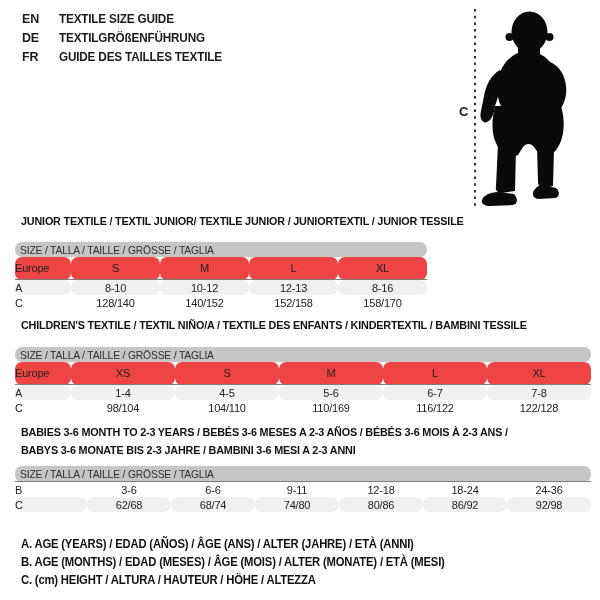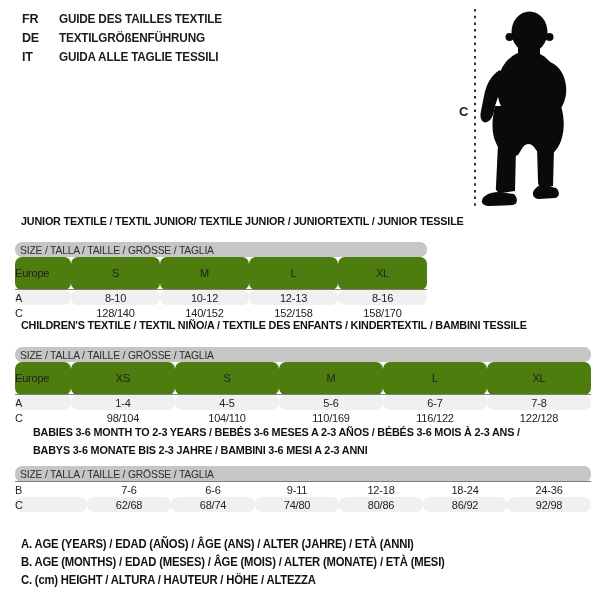--- a/index.html
+++ b/index.html
@@ -18,51 +18,51 @@
   .lang-list { left:22px; top:10px; }
   .lang-row { display:flex; height:19px; line-height:19px; font-size:12.5px; font-weight:700; }
   .lang-code { width:37px; }
 
   
   .figure-svg { left:440px; top:0; }
   .height-label { left:459px; top:104px; font-size:13px; font-weight:700; }
 
   
   .tbl-title { font-size:11.5px; font-weight:700; color:#111; line-height:14px; }
-  .babies-title { line-height:18px;margin-left:12px; }
+  .babies-title { line-height:18px; }
 
   
   table.size-table { border-collapse:collapse; table-layout:fixed; font-size:11px; color:#222; }
   table.size-table td { padding:0; height:15px; vertical-align:middle; overflow:hidden;border-radius:7px; }
   tr.bar td { background:#c6c6c6; color:#2e2e2e; padding-left:5px; height:15px; }
-  tr.eur td { height:32px; background:#4d7c0f; }
+  tr.eur td { height:22px; background:#ef4444; }
   tr.rule td { border-top:1px solid #7d7d7d; }
   tr.alt td  { background:#f0f0f0; }
   td.lbl { text-align:left; padding-left:5px; }
   td.val { text-align:center; }
 
   
   .notes { left:21px; top:535px; font-size:12px; font-weight:700; color:#111; }
   .note-line { height:18px; line-height:18px; }
 </style>
 </head>
 <body>
 
 <div class="abs lang-list">
   <div class="lang-row">
-    <span class="lang-code">FR</span>
-    <span class="cond">GUIDE DES TAILLES TEXTILE</span>
+    <span class="lang-code">EN</span>
+    <span class="cond">TEXTILE SIZE GUIDE</span>
   </div>
   <div class="lang-row">
     <span class="lang-code">DE</span>
     <span class="cond">TEXTILGRÖßENFÜHRUNG</span>
   </div>
   <div class="lang-row">
-    <span class="lang-code">IT</span>
-    <span class="cond">GUIDA ALLE TAGLIE TESSILI</span>
+    <span class="lang-code">FR</span>
+    <span class="cond">GUIDE DES TAILLES TEXTILE</span>
   </div>
 </div>
 
 <span class="abs height-label">C</span>
 <svg class="abs figure-svg" width="150" height="215" viewBox="0 0 150 215">
   <line x1="35" y1="9" x2="35" y2="207" stroke="#333333" stroke-width="2" stroke-dasharray="2.5 4.2"></line>
   <g fill="#0a0a0a">
     <ellipse cx="89.5" cy="32" rx="18" ry="20.5"></ellipse>
     <circle cx="69.5" cy="37" r="4"></circle>
     <circle cx="109.5" cy="37" r="4"></circle>
@@ -163,21 +163,21 @@
       <col style="width:72px">
     </colgroup>
   <tbody>
     <tr class="bar">
       <td colspan="7">
         <span class="cond">SIZE / TALLA / TAILLE / GRÖSSE / TAGLIA</span>
       </td>
     </tr>
     <tr class="rule">
       <td class="lbl">B</td>
-      <td class="val">7-6</td>
+      <td class="val">3-6</td>
       <td class="val">6-6</td>
       <td class="val">9-11</td>
       <td class="val">12-18</td>
       <td class="val">18-24</td>
       <td class="val">24-36</td>
     </tr>
     <tr class="alt">
       <td class="lbl">C</td>
       <td class="val">62/68</td>
       <td class="val">68/74</td>

